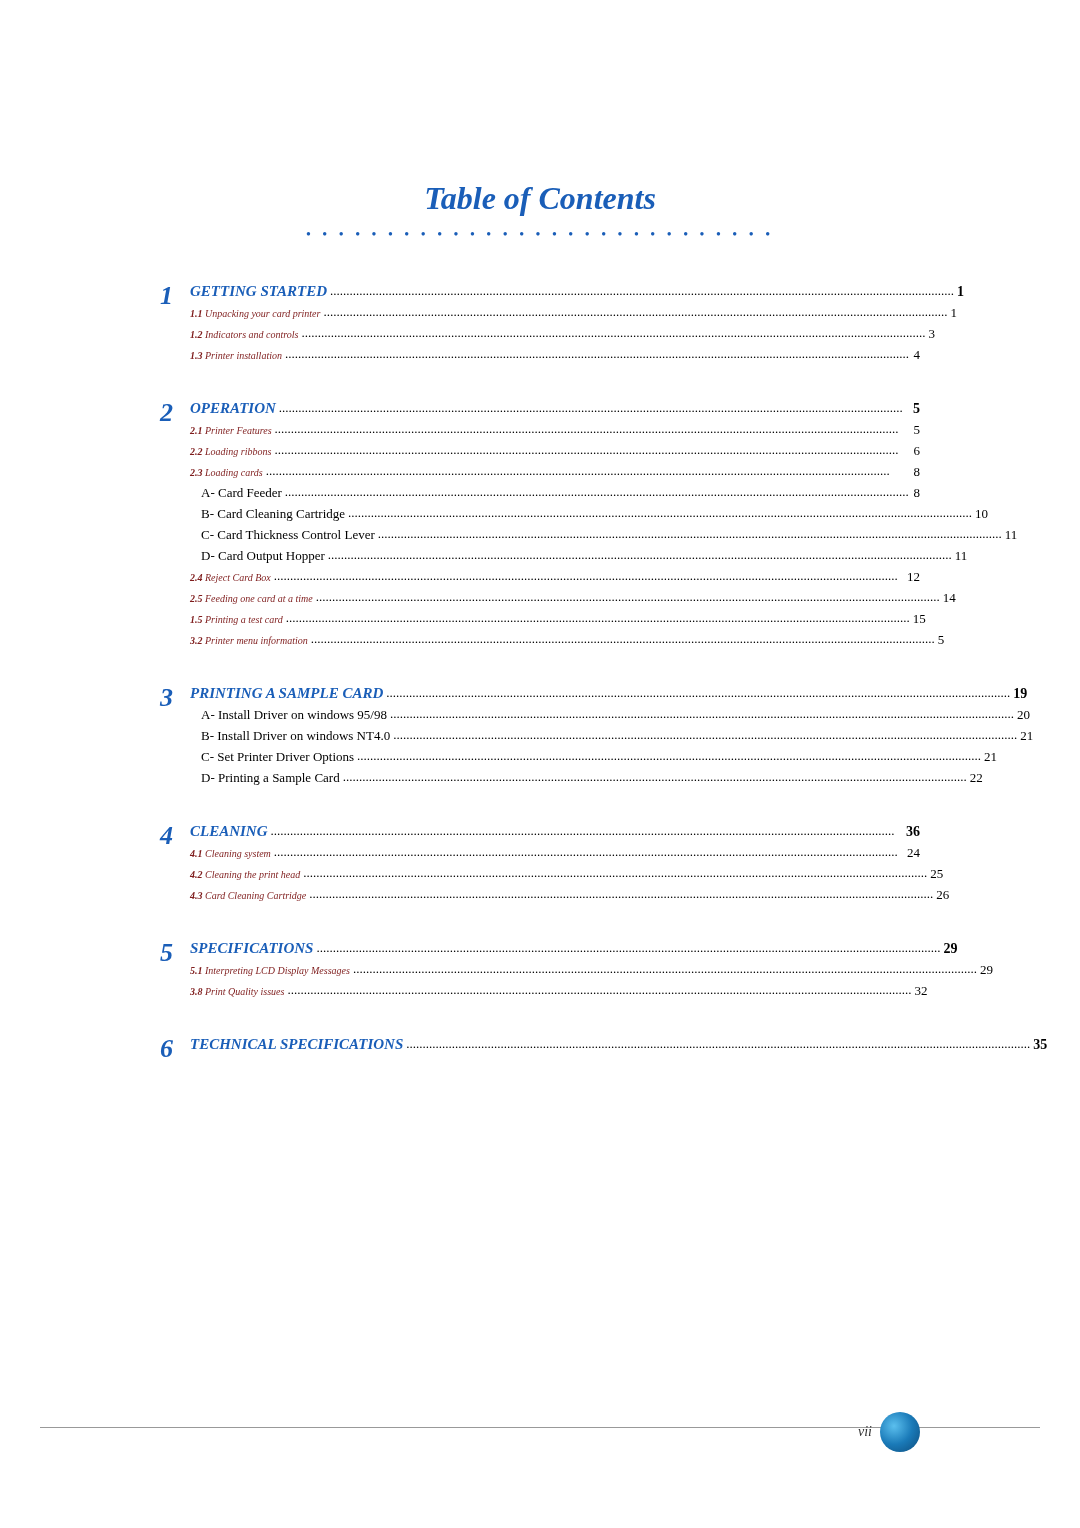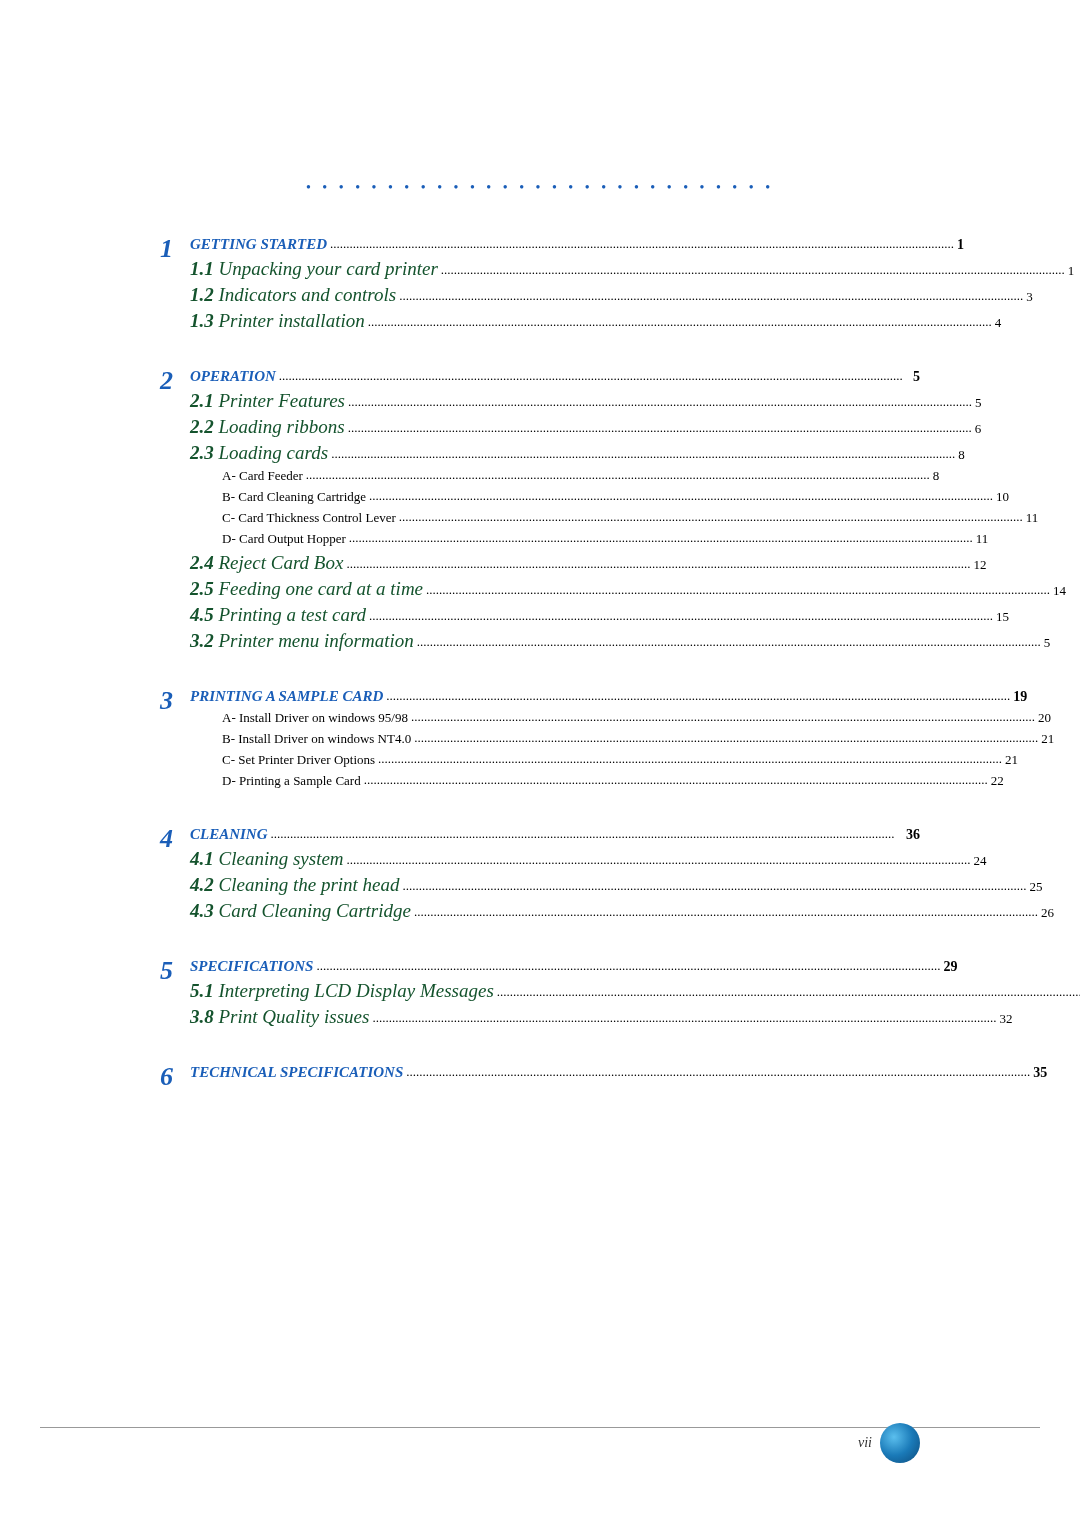--- a/index.html
+++ b/index.html
@@ -73,33 +73,33 @@
     }
 
     .page-num {
       font-size: 14px;
       font-weight: bold;
       color: #000;
       white-space: nowrap;
     }
 
     .sub-item-title {
-      font-size: 19px;
+      font-size: 10px;
       font-style: italic;
-      color: #14532d;
+      color: #7f1d1d;
     }
 
     .sub-item-title .item-num {
       font-weight: bold;
     }
 
     .sub-item-title-plain {
       font-size: 13px;
       color: #000;
-      margin-left: 32px;
+      margin-left: 11px;
     }
 
     .sub-dots {
       flex: 1;
       overflow: hidden;
       white-space: nowrap;
       font-size: 13px;
       color: #000;
       margin: 0 4px 2px 4px;
       position: relative;
@@ -122,21 +122,21 @@
       position: absolute;
       bottom: 100px;
       left: 0;
       right: 0;
       border-top: 1px solid #999;
       margin: 0 40px;
     }
 
     .footer {
       position: absolute;
-      bottom: 65px;
+      bottom: 76px;
       right: 160px;
       display: flex;
       align-items: center;
       gap: 8px;
     }
 
     .footer-text {
       font-size: 14px;
       font-style: italic;
       color: #333;
@@ -178,20 +178,21 @@
 
     .row-num {
       white-space: nowrap;
     }
   </style>
 </head>
 <body>
 
 <div class="page">
 
+  <h1 class="page-title">Table of Contents</h1>
   <div class="dots-row">• • • • • • • • • • • • • • • • • • • • • • • • • • • • •</div>
 
   <div id="toc-container">
       <div class="section clearfix">
         <span class="section-number">1</span>
         <div class="section-content">
           <div class="row">
             <div class="row-left">
               <span class="section-title section-title-blue row-left-text">GETTING STARTED</span>
               <span class="row-fill"> ................................................................................................................................................................................................</span>
@@ -289,21 +290,21 @@
           </div>
           <div class="row">
             <div class="row-left">
               <span class="sub-item-title row-left-text"><span class="item-num">2.5</span> Feeding one card at a time</span>
               <span class="sub-dots row-fill"> ................................................................................................................................................................................................</span>
             </div>
             <span class="sub-page-num row-num">14</span>
           </div>
           <div class="row">
             <div class="row-left">
-              <span class="sub-item-title row-left-text"><span class="item-num">4.5</span> Printing a test card</span>
+              <span class="sub-item-title row-left-text"><span class="item-num">1.5</span> Printing a test card</span>
               <span class="sub-dots row-fill"> ................................................................................................................................................................................................</span>
             </div>
             <span class="sub-page-num row-num">15</span>
           </div>
           <div class="row">
             <div class="row-left">
               <span class="sub-item-title row-left-text"><span class="item-num">3.2</span> Printer menu information</span>
               <span class="sub-dots row-fill"> ................................................................................................................................................................................................</span>
             </div>
             <span class="sub-page-num row-num">5</span>

